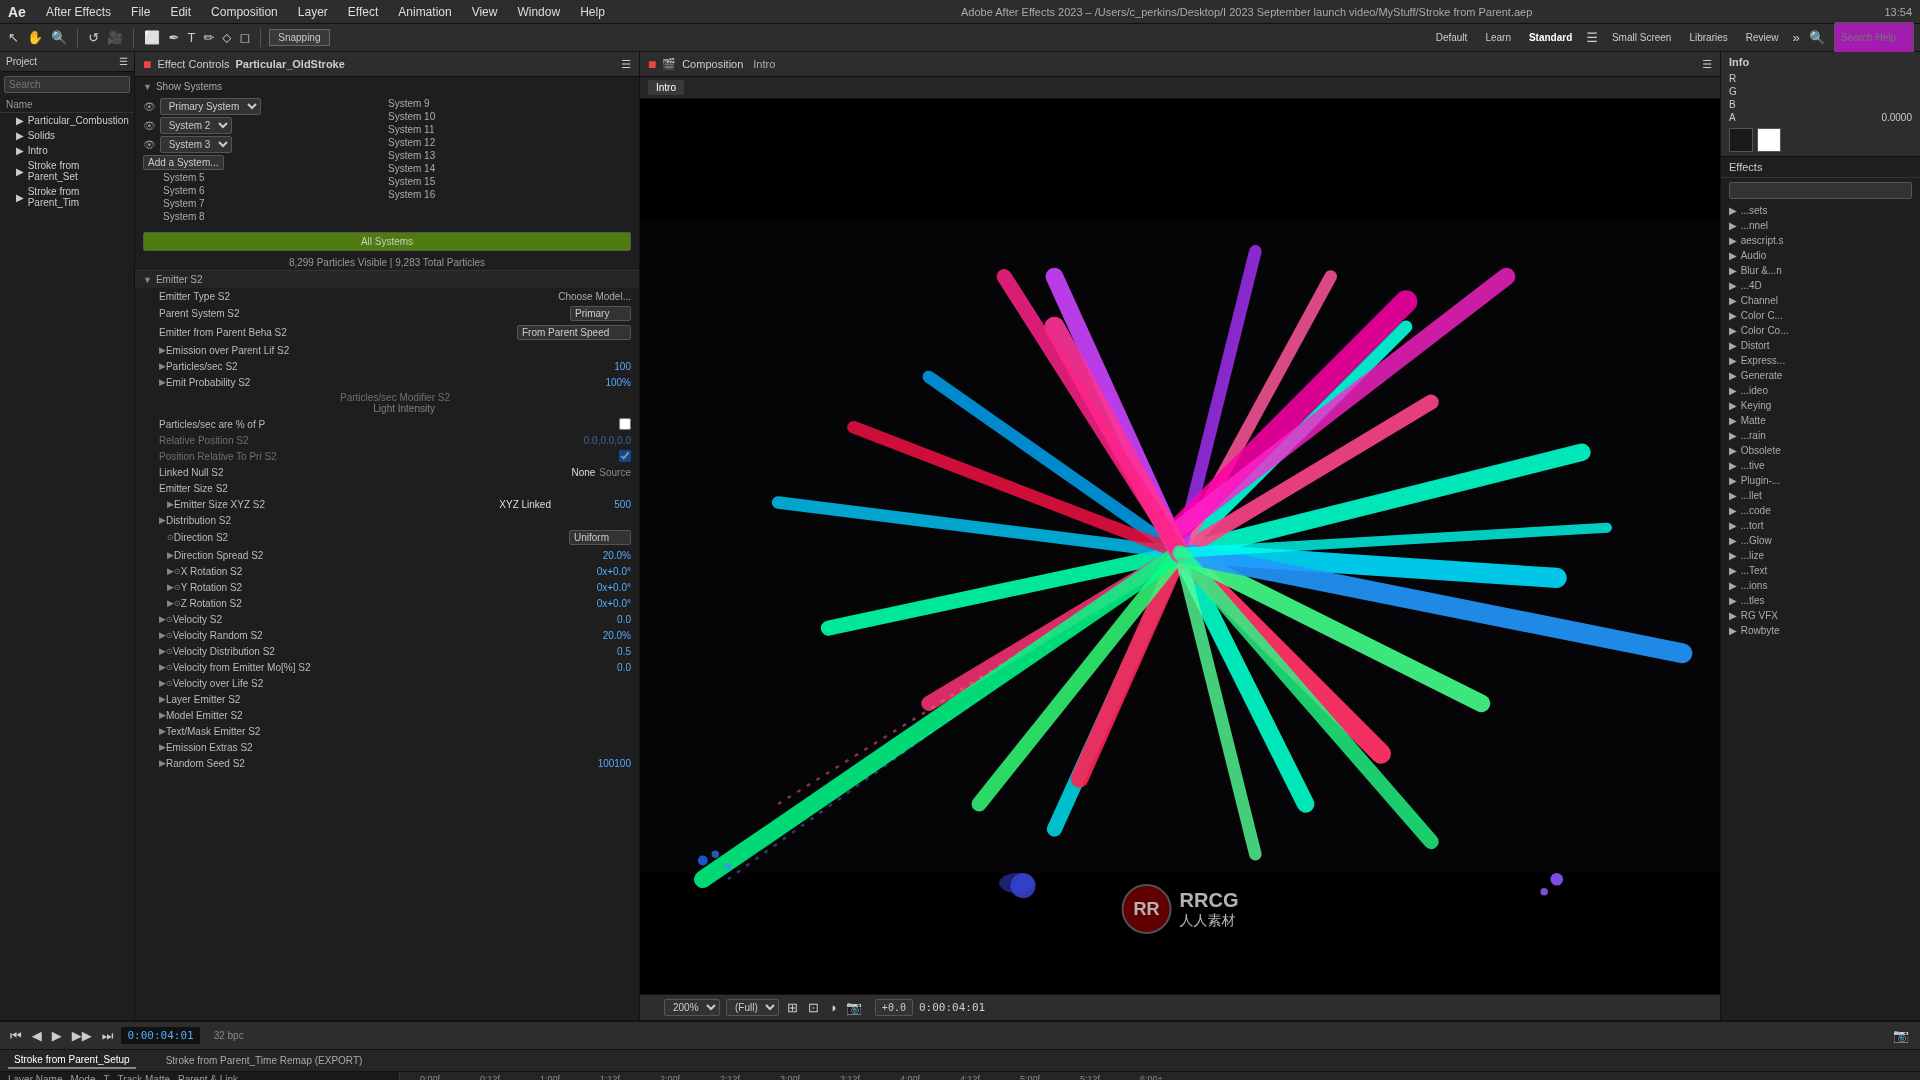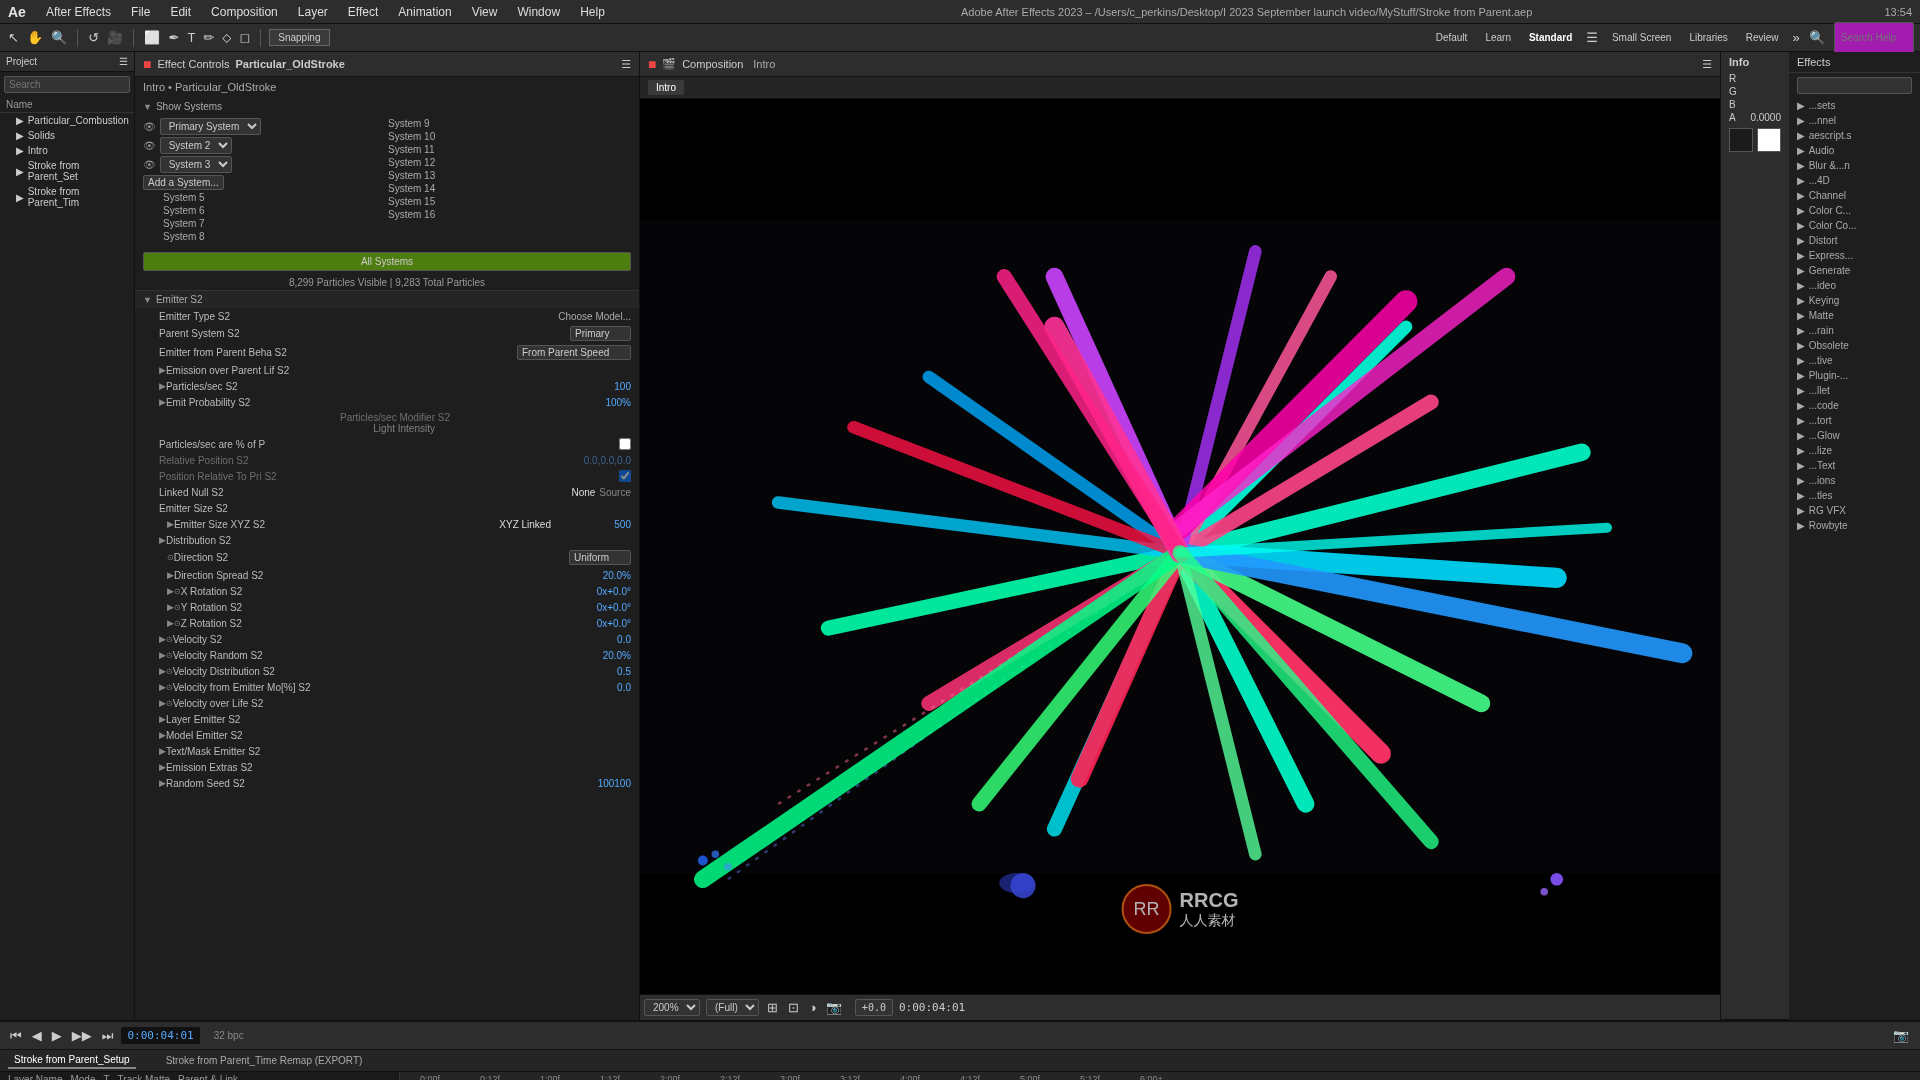--- a/index.html
+++ b/index.html
@@ -59,26 +59,26 @@
     .param-dropdown { background: #333; border: 1px solid #555; color: #ccc; font-size: 10px; padding: 1px 20px 1px 4px; border-radius: 2px; cursor: pointer; appearance: none; }
     .param-checkbox { width: 12px; height: 12px; }
     .indent1 { padding-left: 32px !important; }
     .collapse-arrow { color: #888; font-size: 9px; cursor: pointer; }
     .circle-icon { color: #888; font-size: 8px; }
 
     
     #comp-panel { flex: 1; background: #1a1a1a; display: flex; flex-direction: column; }
     #comp-header { background: #2d2d2d; padding: 4px 8px; font-size: 11px; color: #ccc; display: flex; align-items: center; gap: 6px; border-bottom: 1px solid #111; }
     #comp-view { flex: 1; background: #000; position: relative; overflow: hidden; display: flex; align-items: center; justify-content: center; }
-    #comp-toolbar { background: #2d2d2d; padding: 3px 4px; display: flex; align-items: center; gap: 6px; border-top: 1px solid #111; }
+    #comp-toolbar { background: #2d2d2d; padding: 3px 24px; display: flex; align-items: center; gap: 6px; border-top: 1px solid #111; }
     .comp-ctrl { background: #333; border: 1px solid #555; color: #ccc; font-size: 10px; padding: 1px 4px; border-radius: 2px; }
     .timecode { font-size: 11px; color: #ccc; font-family: monospace; }
 
     
-    #right-panel { width: 200px; background: #1e1e1e; border-left: 1px solid #111; display: flex; flex-direction: row; }
+    #right-panel { width: 200px; background: #1e1e1e; border-left: 1px solid #111; display: flex; flex-direction: column; }
     #info-panel { background: #2d2d2d; padding: 4px 8px; border-bottom: 1px solid #111; }
     .info-row { display: flex; justify-content: space-between; font-size: 10px; padding: 1px 0; }
     #effects-panel { flex: 1; overflow-y: auto; }
     #effects-header { padding: 4px 8px; font-size: 11px; color: #ccc; border-bottom: 1px solid #333; display: flex; align-items: center; gap: 4px; }
     .effects-search { padding: 4px 8px; }
     .effects-search input { width: 100%; background: #333; border: 1px solid #555; color: #ccc; padding: 2px 4px; font-size: 10px; border-radius: 2px; }
     .effect-group { padding: 2px 8px; font-size: 10px; color: #aaa; cursor: pointer; display: flex; align-items: center; gap: 4px; }
 
     
     #timeline { height: 150px; background: #1a1a1a; border-top: 2px solid #111; display: flex; flex-direction: column; }
@@ -88,21 +88,21 @@
     .tl-tab.active { color: #fff; border-bottom: 2px solid #888; }
     #timeline-body { display: flex; flex: 1; }
     #tl-layers { width: 400px; border-right: 1px solid #333; overflow: hidden; }
     .tl-layer-header { padding: 2px 8px; font-size: 10px; color: #999; border-bottom: 1px solid #333; display: flex; align-items: center; gap: 8px; }
     #tl-time { flex: 1; background: #1a1a1a; position: relative; overflow: hidden; }
     .tl-ruler { height: 20px; background: #252525; border-bottom: 1px solid #333; position: relative; }
     .tl-time-marker { position: absolute; top: 2px; font-size: 9px; color: #888; }
 
     
     #watermark { position: absolute; bottom: 60px; left: 50%; transform: translateX(-50%); opacity: 0.7; display: flex; align-items: center; gap: 8px; }
-    .wm-logo { width: 50px; height: 50px; background: #8B0000; border-radius: 50%; display: flex; align-items: center; justify-content: center; color: #fff; font-size: 18px; font-weight: normal; border: 2px solid #f97316; }
+    .wm-logo { width: 50px; height: 50px; background: #8B0000; border-radius: 50%; display: flex; align-items: center; justify-content: center; color: #fff; font-size: 18px; font-weight: bold; border: 2px solid #737373; }
     .wm-text { color: #fff; font-size: 20px; font-weight: bold; text-shadow: 1px 1px 3px #000; }
     .wm-subtitle { color: #fff; font-size: 14px; }
 
     
     #fw-svg { position: absolute; top: 0; left: 0; width: 100%; height: 100%; }
   </style>
 </head>
 <body>
 
 <div id="menu-bar">
@@ -187,21 +187,20 @@
     </div>
   </div>
 
   <div id="effect-controls">
     <div id="ec-header">
       <span style="color:#e44;font-size:14px;">■</span>
       <span>Effect Controls</span>
       <span style="font-weight:bold;">Particular_OldStroke</span>
       <span style="margin-left:auto;cursor:pointer;">☰</span>
     </div>
-    <div id="ec-title">Intro • Particular_OldStroke</div>
     <div id="ec-content">
 
       <div class="section-header">
         <span class="collapse-arrow">▼</span>
         <span>Show Systems</span>
       </div>
 
       <div class="systems-grid">
 
         <div>

